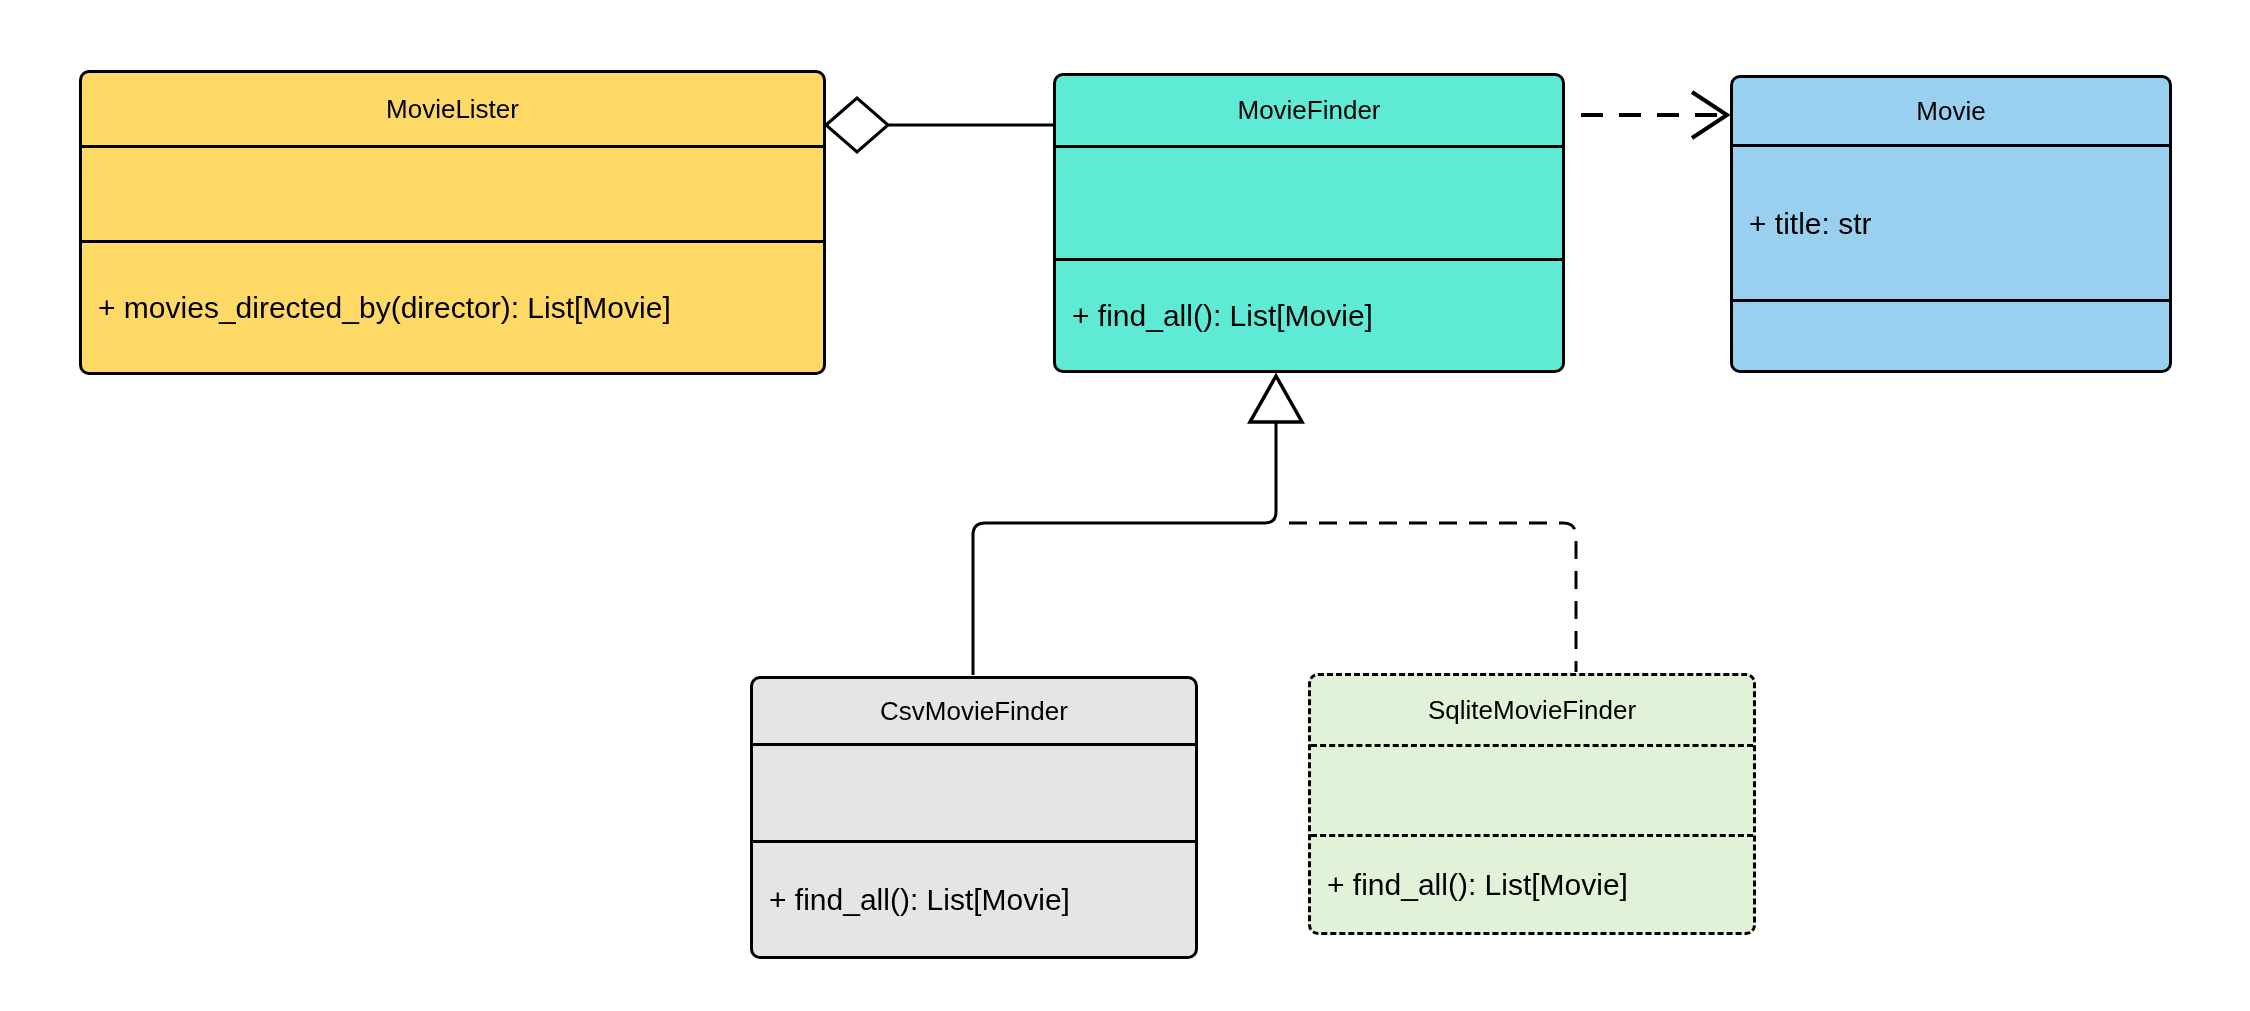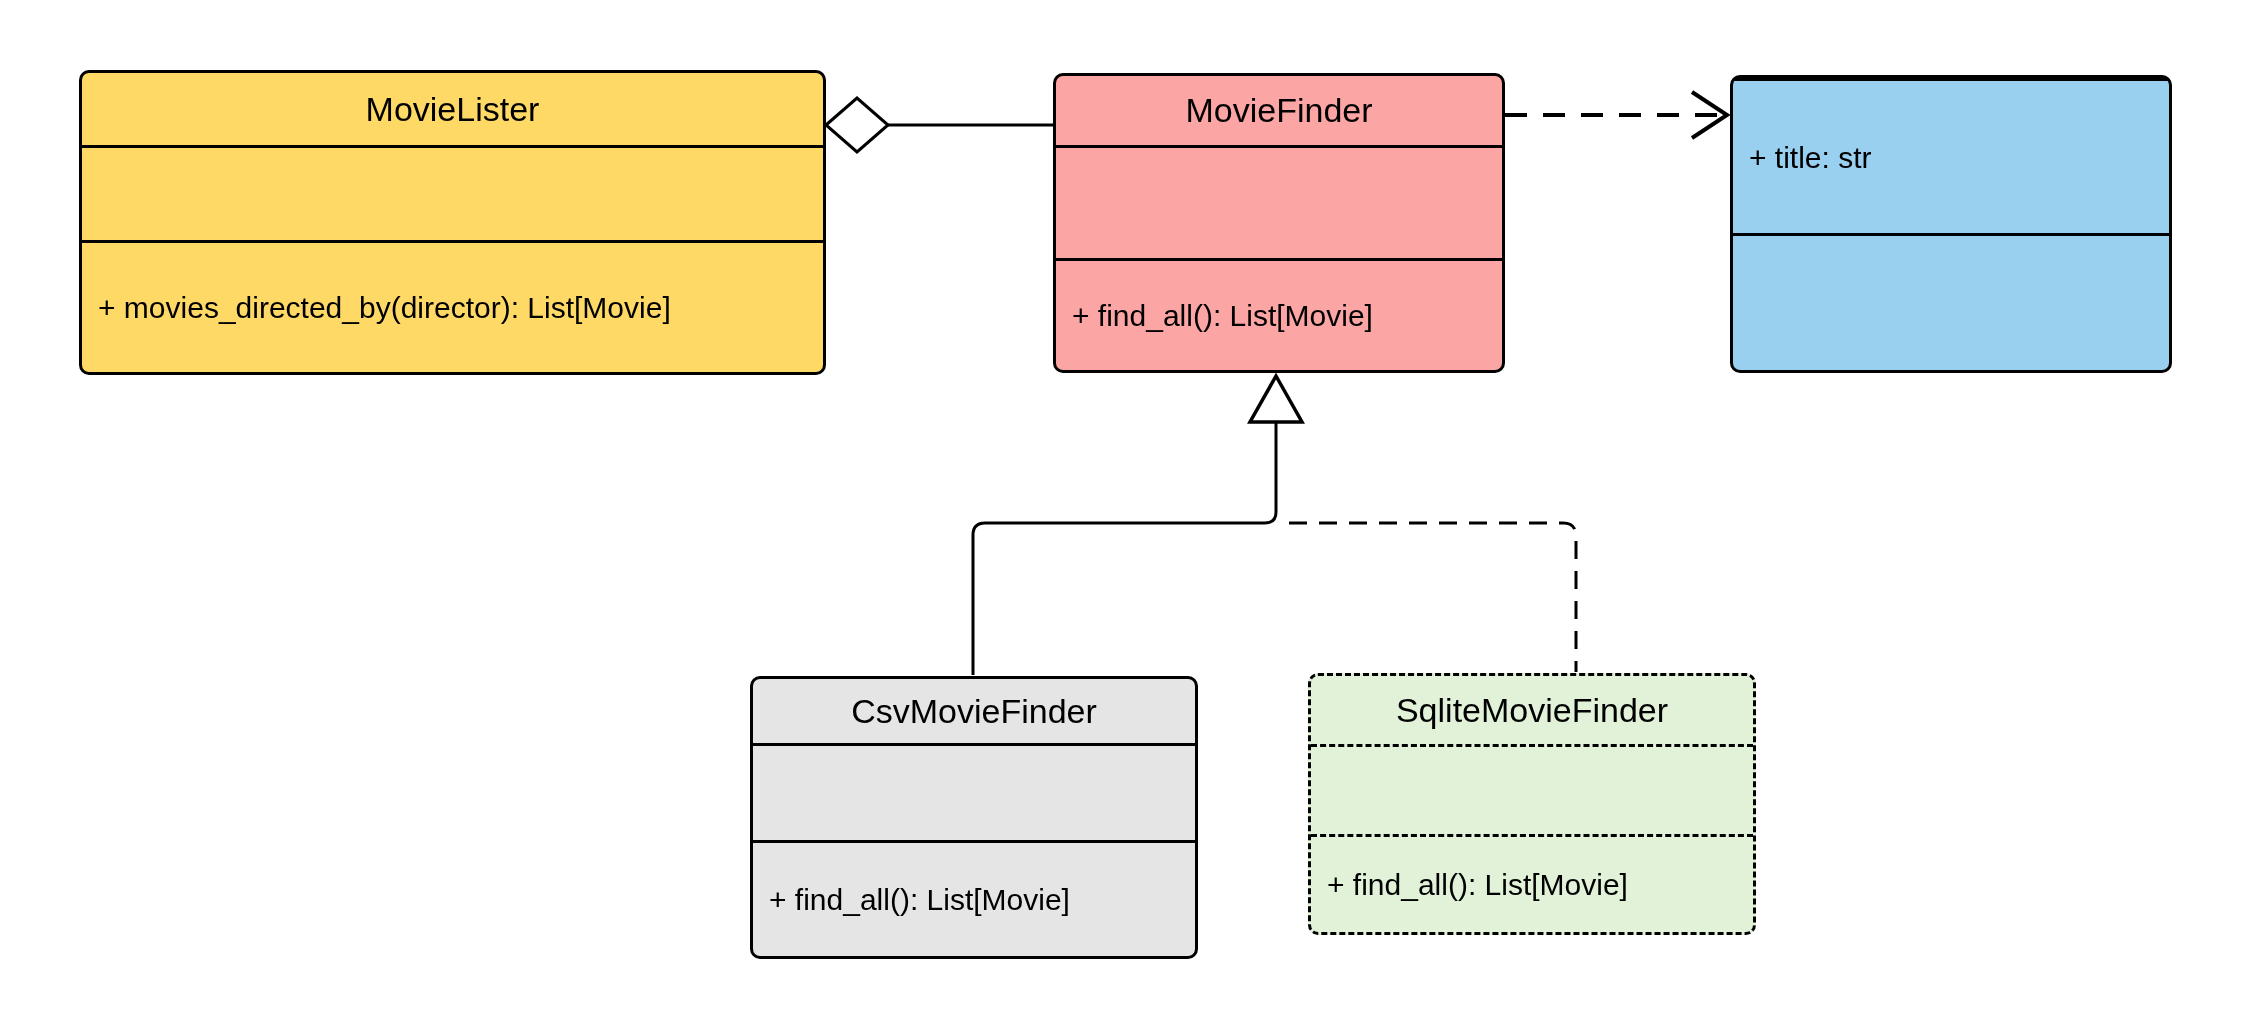--- a/index.html
+++ b/index.html
@@ -19,21 +19,21 @@
     border-radius: 10px;
     display: flex;
     flex-direction: column;
     font-size: 30px;
   }
   .uml-class.dashed { border-style: dashed; }
   .uml-title {
     display: flex;
     align-items: center;
     justify-content: center;
-    font-size: 34px;
+    font-size: 26px;
     white-space: nowrap;
   }
   .uml-section {
     border-top: 3px solid #000000;
     display: flex;
     flex-direction: column;
     justify-content: center;
     padding-left: 16px;
     padding-right: 8px;
     gap: 48px;
@@ -79,29 +79,30 @@
   </svg>
 
   <div class="uml-class" style="left: 79px; top: 70px; width: 747px; height: 305px; background: rgb(255, 217, 102);">
     <div class="uml-title" style="height:72px">MovieLister</div>
     <div class="uml-section" style="height:95px"></div>
     <div class="uml-section grow">
       <div class="member-line">+ movies_directed_by(director): List[Movie]</div>
     </div>
   </div>
 
-  <div class="uml-class" style="left: 1053px; top: 73px; width: 452px; height: 300px; background: #fca5a5;">
+  <div class="uml-class" style="left: 1053px; top: 73px; width: 512px; height: 300px; background: #5eead4;">
     <div class="uml-title" style="height:69px">MovieFinder</div>
     <div class="uml-section" style="height:113px"></div>
     <div class="uml-section grow">
       <div class="member-line">+ find_all(): List[Movie]</div>
     </div>
   </div>
 
   <div class="uml-class" style="left: 1730px; top: 75px; width: 442px; height: 298px; background: rgb(153, 208, 240);">
+    <div class="uml-title" style="height:66px">Movie</div>
     <div class="uml-section" style="height:155px">
       <div class="member-line">+ title: str</div>
     </div>
     <div class="uml-section grow"></div>
   </div>
 
   <div class="uml-class" style="left: 750px; top: 676px; width: 448px; height: 283px; background: #e5e5e5;">
     <div class="uml-title" style="height:64px">CsvMovieFinder</div>
     <div class="uml-section" style="height:97px"></div>
     <div class="uml-section grow">

